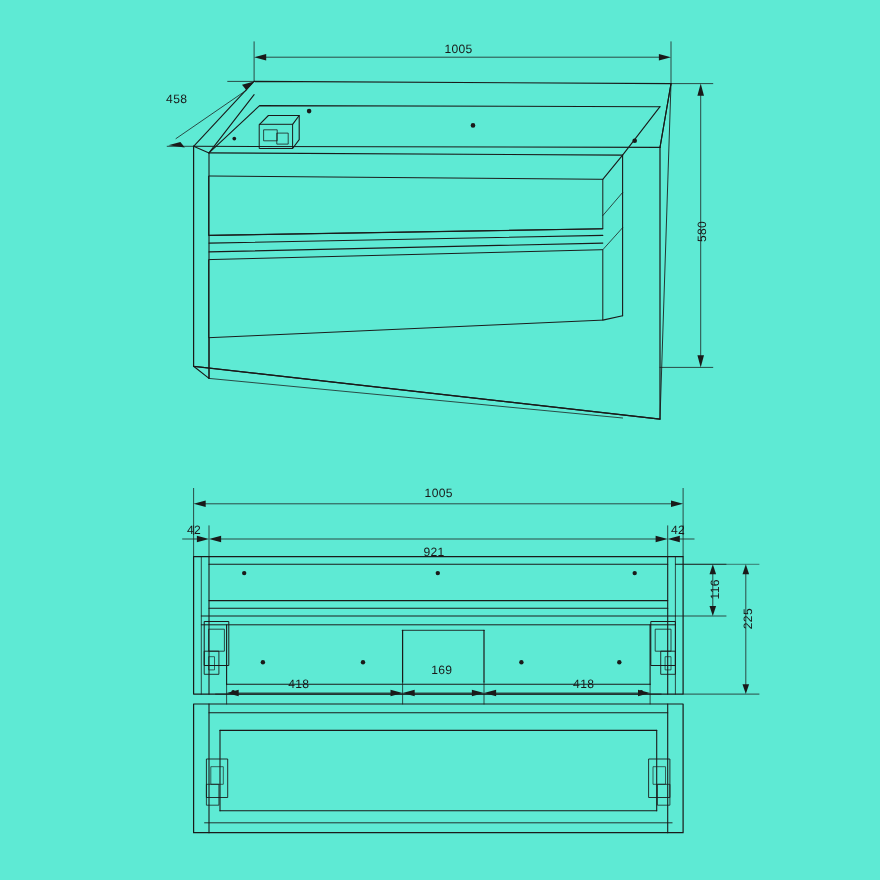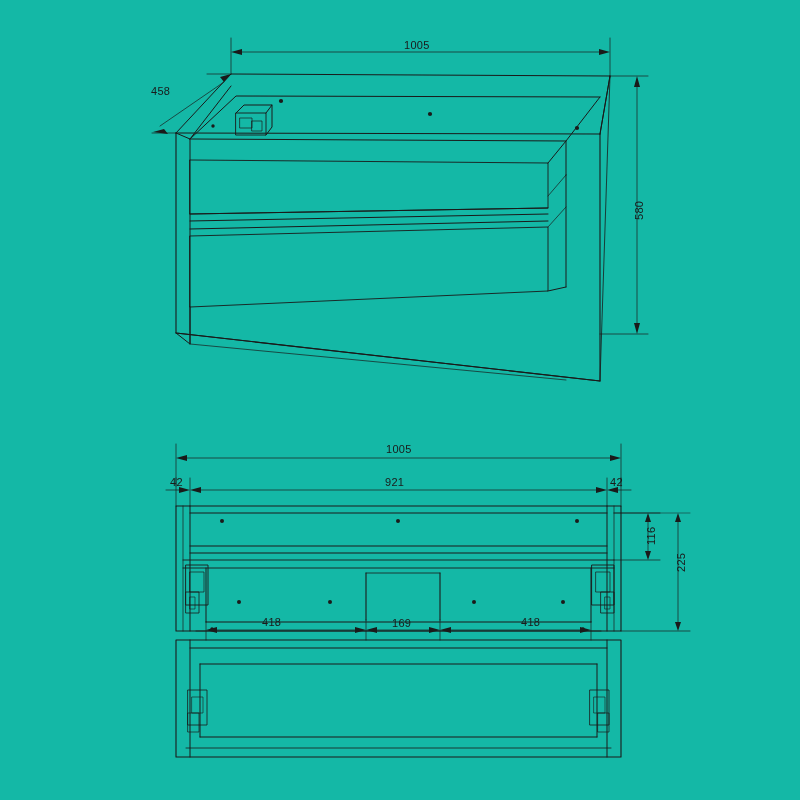--- a/index.html
+++ b/index.html
@@ -10,21 +10,21 @@
   body {
     width: 800px;
     height: 800px;
     font-family: "Liberation Sans", sans-serif;
     overflow: hidden;
   }
   #sheet {
     position: relative;
     width: 800px;
     height: 800px;
-    background: #14b8a6;
+    background: #5eead4;
   }
   #sheet svg {
     position: absolute;
     left: 0;
     top: 0;
   }
   .dimlabel {
     position: absolute;
     font-family: "Liberation Sans", sans-serif;
     font-size: 11px;
@@ -237,29 +237,29 @@
   </svg>
 
   <div class="dimlabel" style="left:404px; top:39px;">1005</div>
 
   <div class="dimlabel" style="left:151px; top:85px;">458</div>
 
   <div class="dimlabel vert" style="left:633px; top:220px;">580</div>
 
   <div class="dimlabel" style="left:386px; top:443px;">1005</div>
 
-  <div class="dimlabel" style="left:385px; top:476px;">921</div>
+  <div class="dimlabel" style="left:385px; top:496px;">921</div>
 
   <div class="dimlabel" style="left:170px; top:476px;">42</div>
 
   <div class="dimlabel" style="left:610px; top:476px;">42</div>
 
   <div class="dimlabel vert" style="left:645px; top:545px;">116</div>
 
   <div class="dimlabel vert" style="left:675px; top:572px;">225</div>
 
   <div class="dimlabel" style="left:262px; top:616px;">418</div>
 
-  <div class="dimlabel" style="left:392px; top:617px;">169</div>
+  <div class="dimlabel" style="left:392px; top:604px;">169</div>
 
   <div class="dimlabel" style="left:521px; top:616px;">418</div>
 
 </div>
 
 </body></html>

